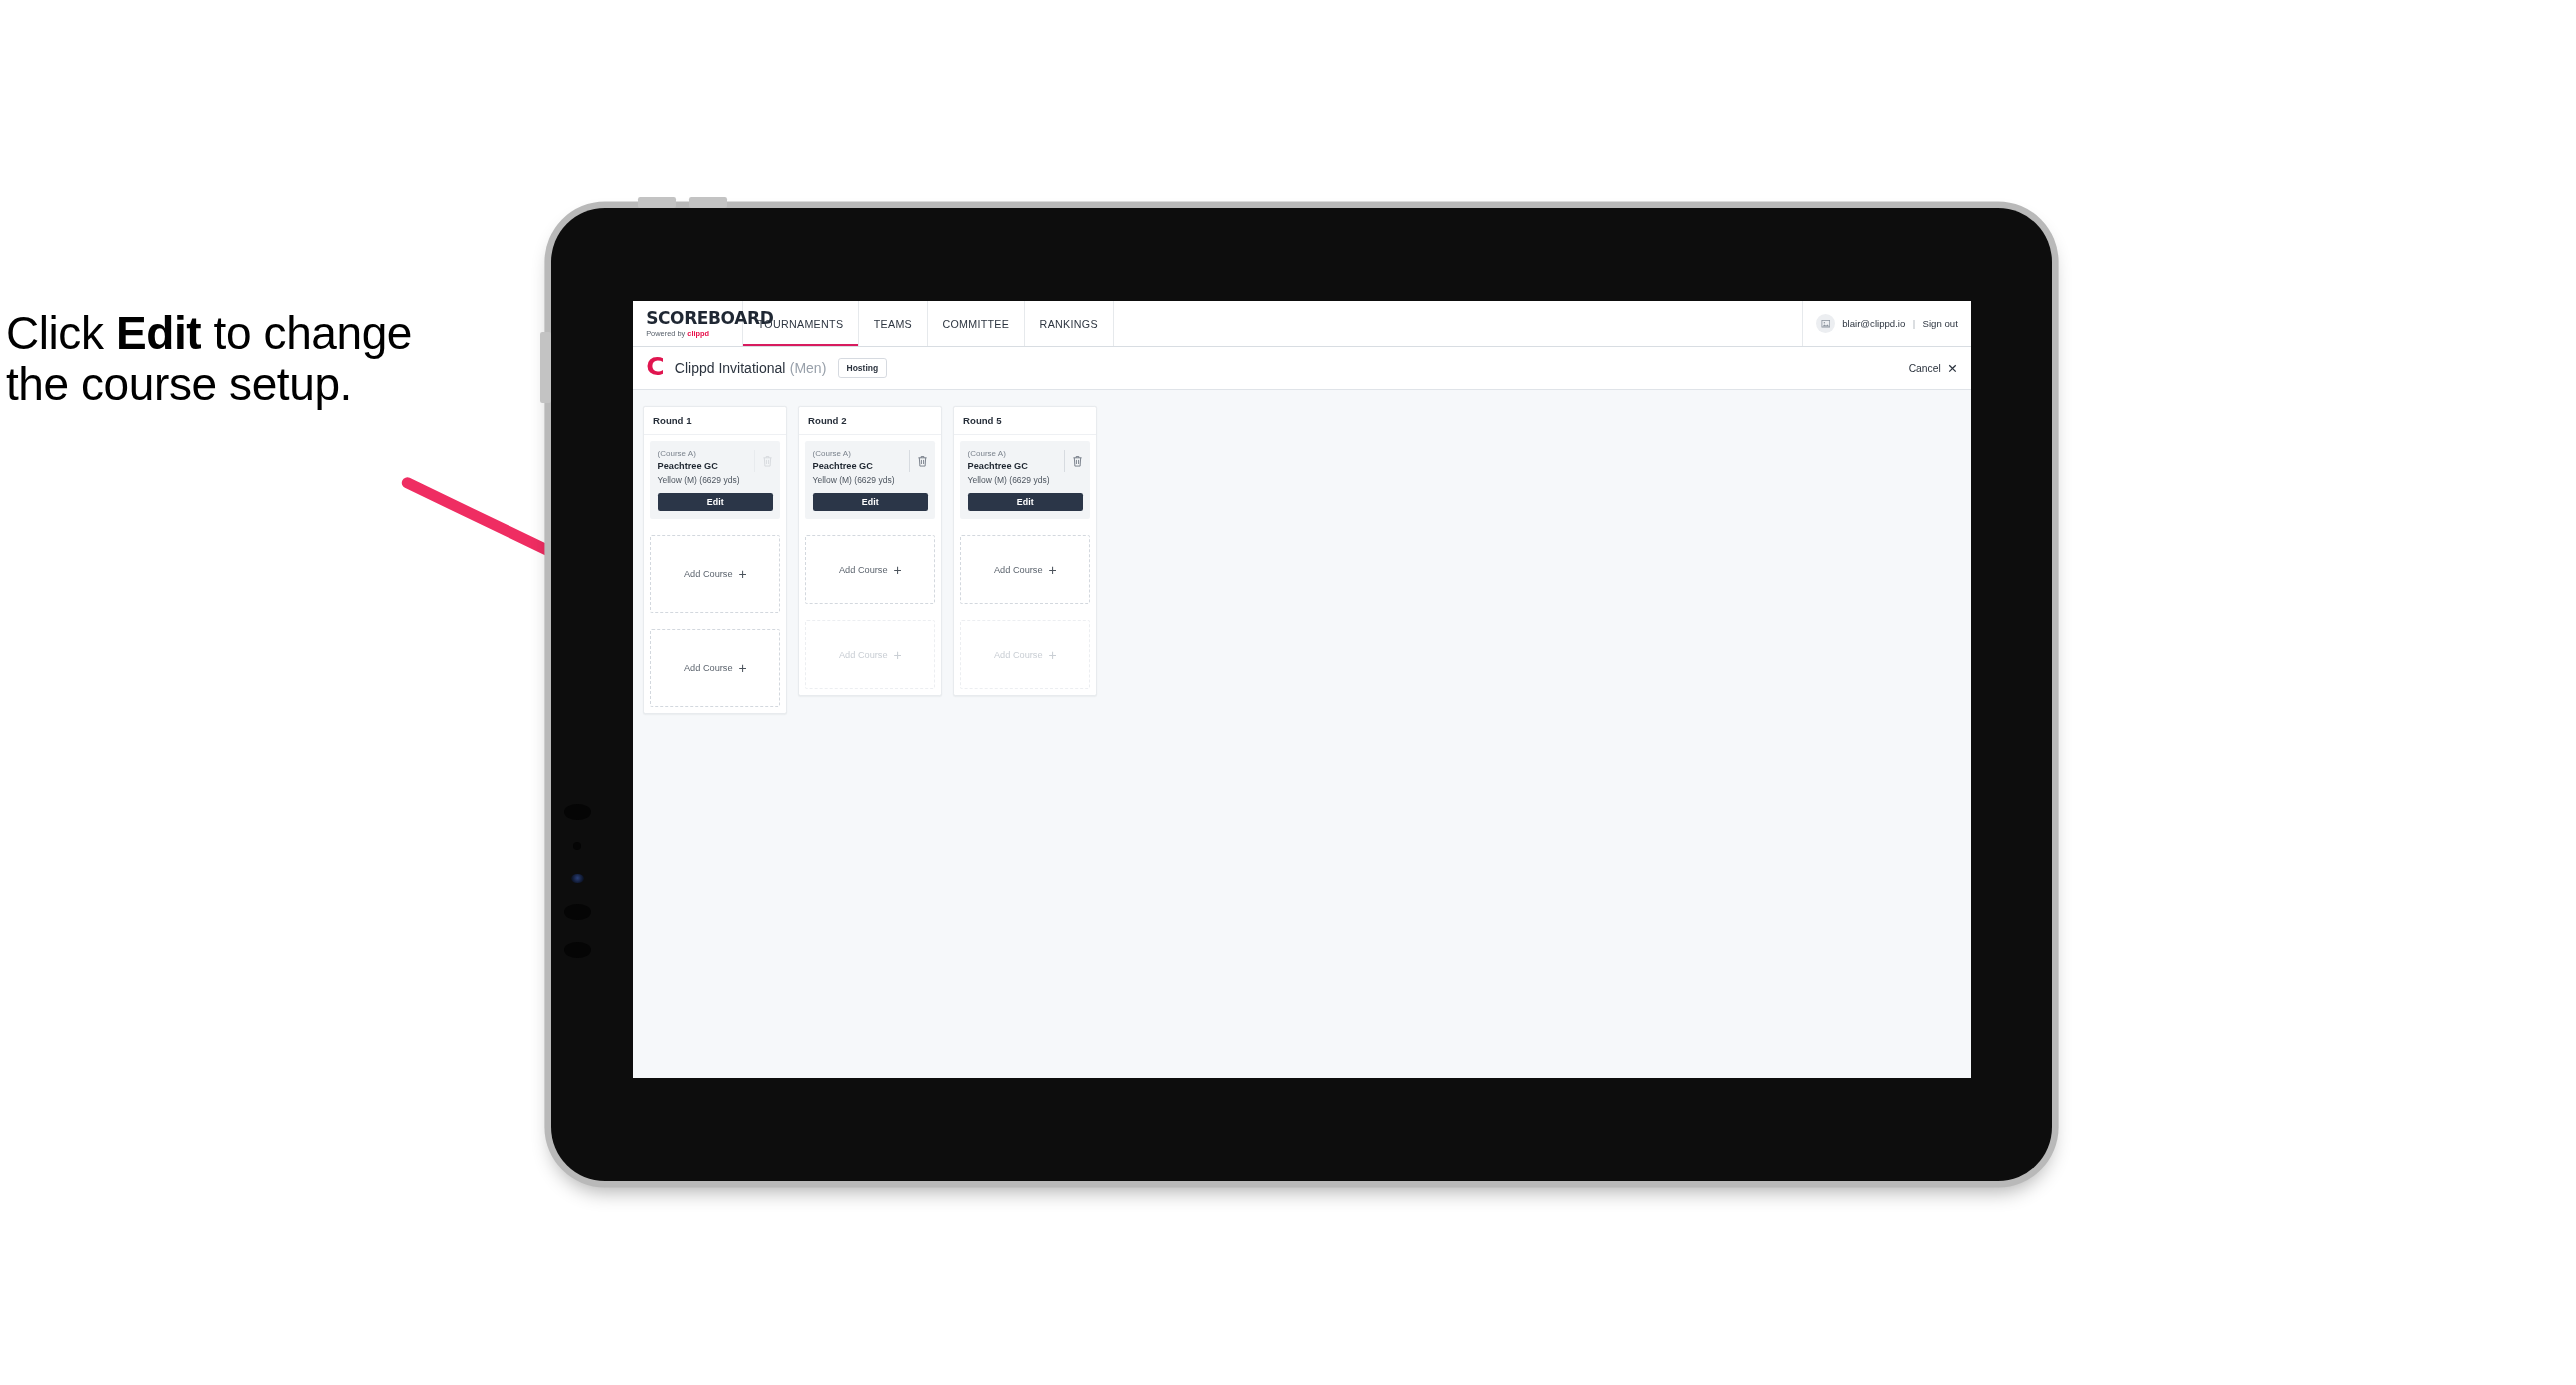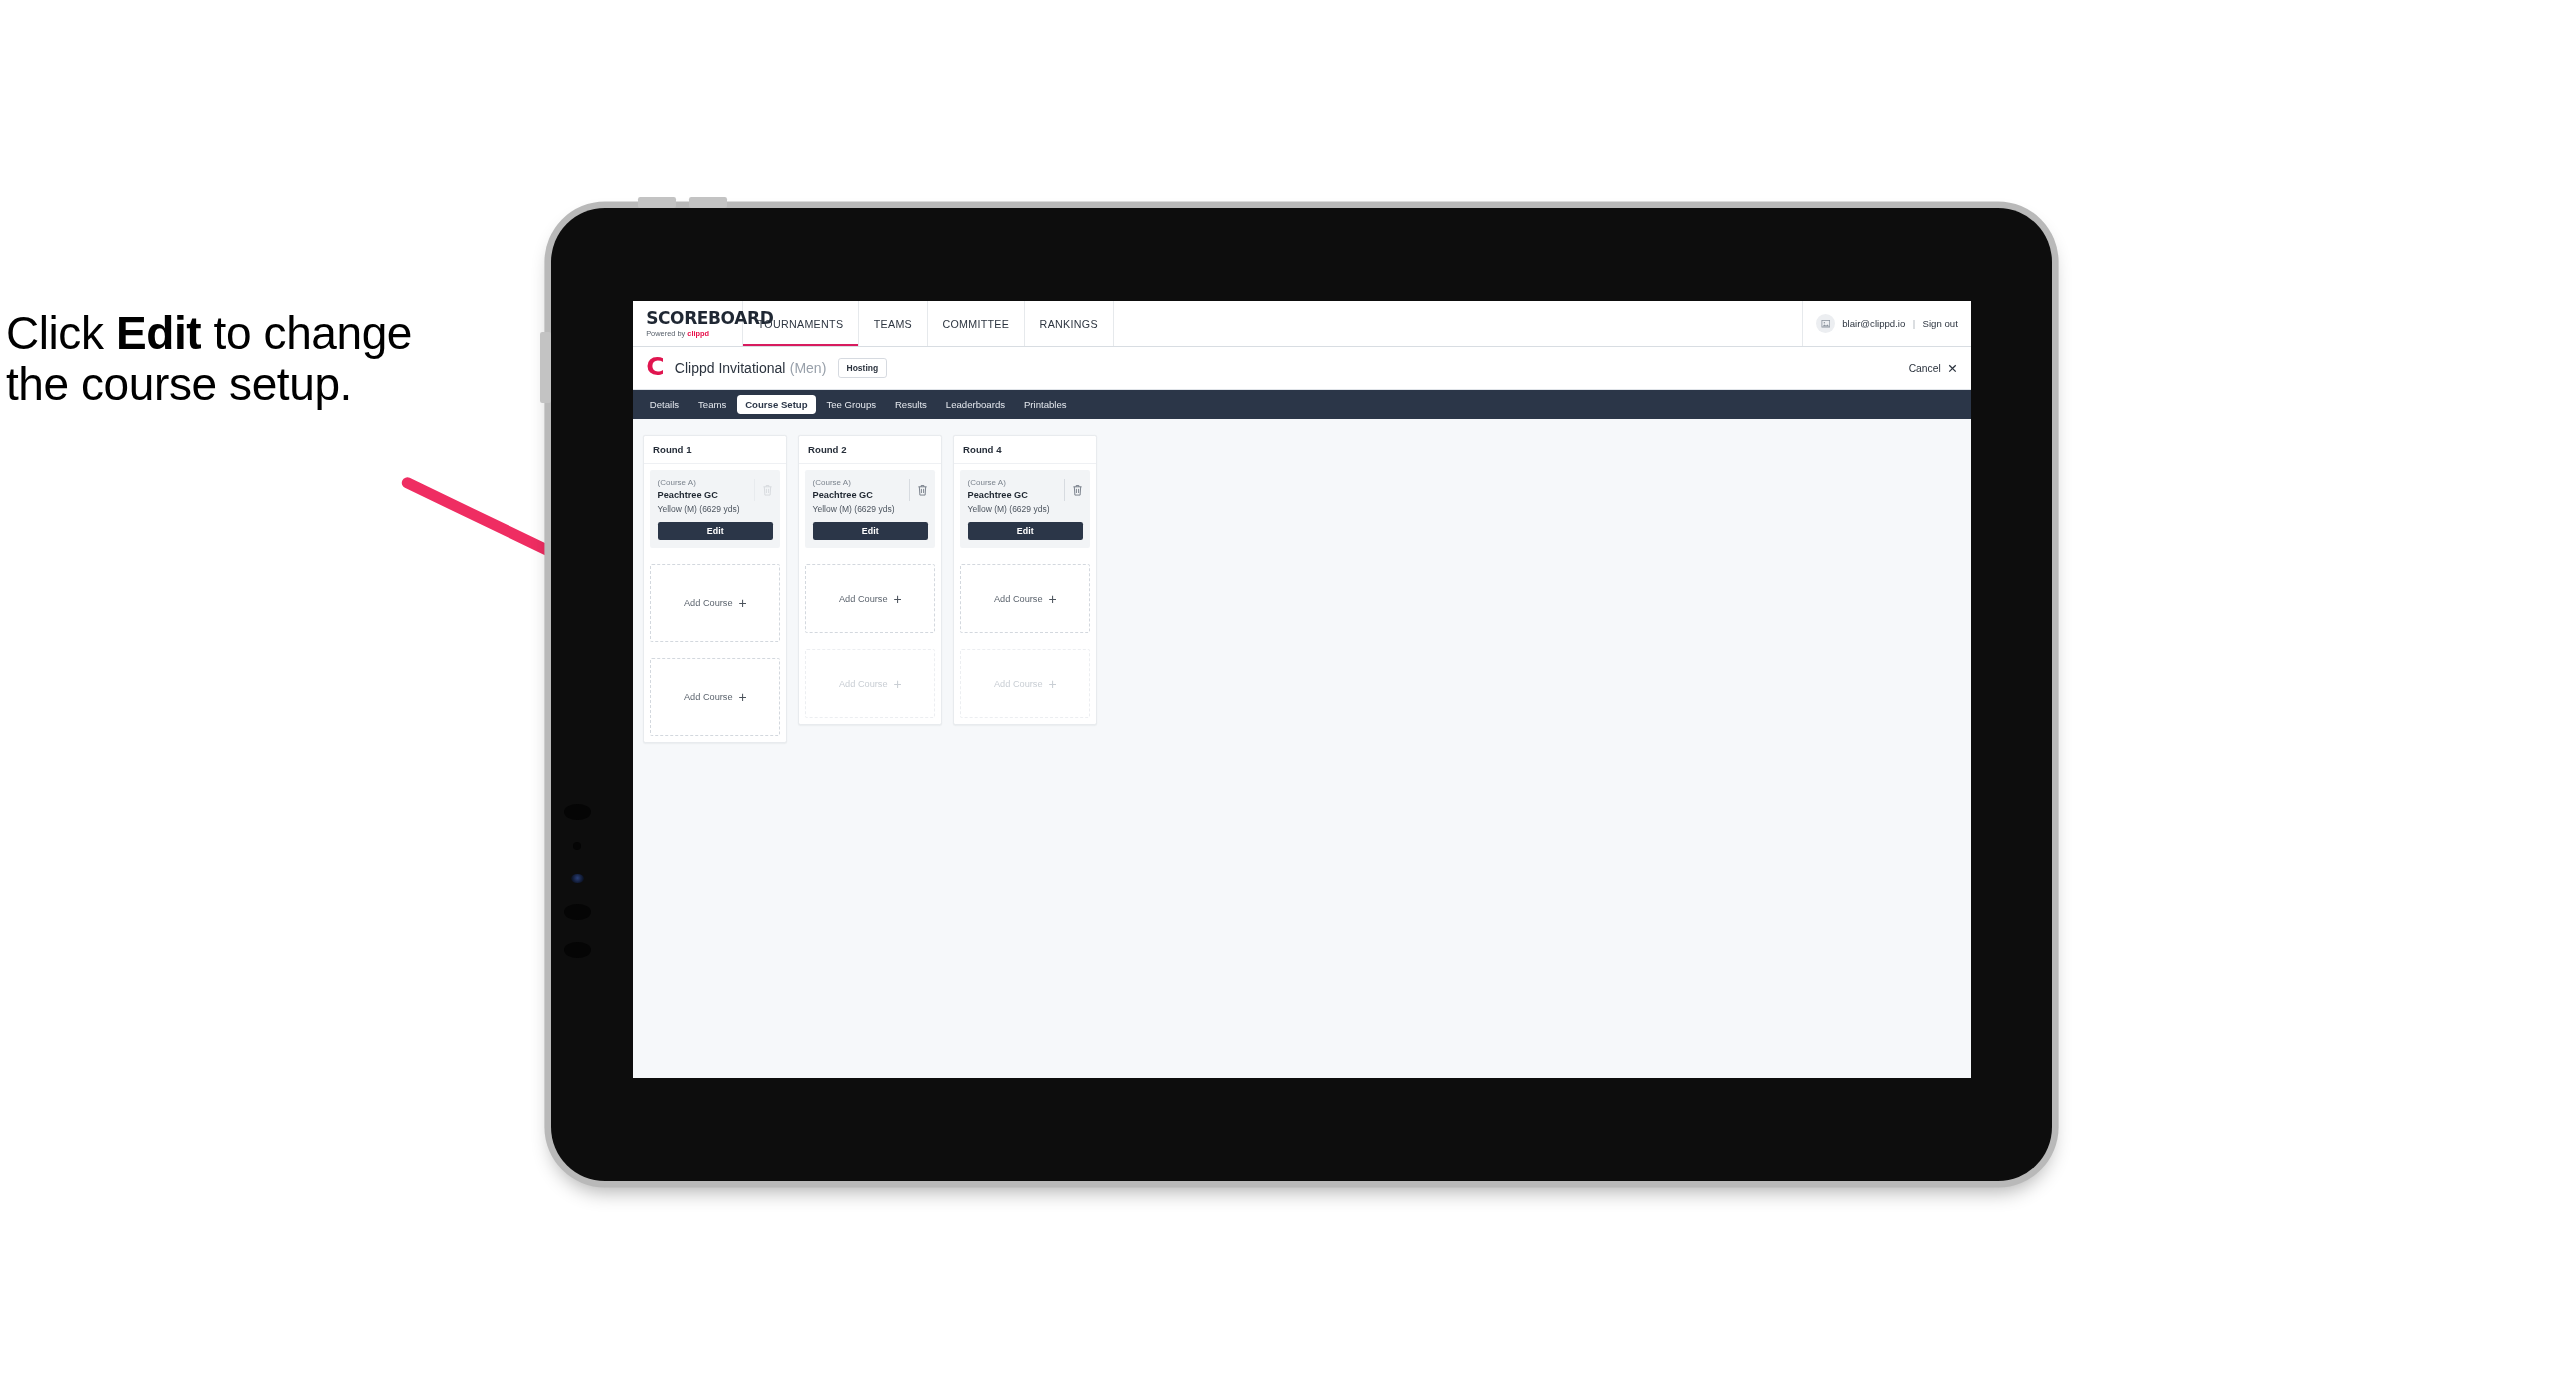--- a/index.html
+++ b/index.html
@@ -230,29 +230,20 @@
         <div class="logo-c">C</div>
         <div class="ttl"><span>Clippd Invitational</span><span class="men">(Men)</span></div>
         <div class="hosting">Hosting</div>
         <div style="flex:1"></div>
         <div style="display:flex;align-items:center;gap:6.6px;font-size:10.3px;color:#2a323d;">
           <span>Cancel</span>
           <span style="font-size:12.5px;">✕</span>
         </div>
       </div>
 
-      <div class="tabbar">
-        <div class="tab">Details</div>
-        <div class="tab">Teams</div>
-        <div class="tab active">Course Setup</div>
-        <div class="tab">Tee Groups</div>
-        <div class="tab">Results</div>
-        <div class="tab">Leaderboards</div>
-        <div class="tab">Printables</div>
-      </div>
 
       <div class="content">
 
         <div class="round-col">
           <div class="round-head">Round 1</div>
           <div class="round-body">
             <div class="course-card">
               <div class="course-row">
                 <div class="course-info">
                   <div class="c-label">(Course A)</div>
@@ -303,21 +294,21 @@
               <span class="plus">+</span>
             </div>
             <div class="add-course muted">
               <span>Add Course</span>
               <span class="plus">+</span>
             </div>
           </div>
         </div>
 
         <div class="round-col">
-          <div class="round-head">Round 4</div>
+          <div class="round-head">Round 5</div>
           <div class="round-body">
             <div class="course-card">
               <div class="course-row">
                 <div class="course-info">
                   <div class="c-label">(Course A)</div>
                   <div class="c-name">Peachtree GC</div>
                   <div class="c-tee">Yellow (M) (6629 yds)</div>
                 </div>
                 <div class="trash-wrap">
                   <div class="vbar"></div>

